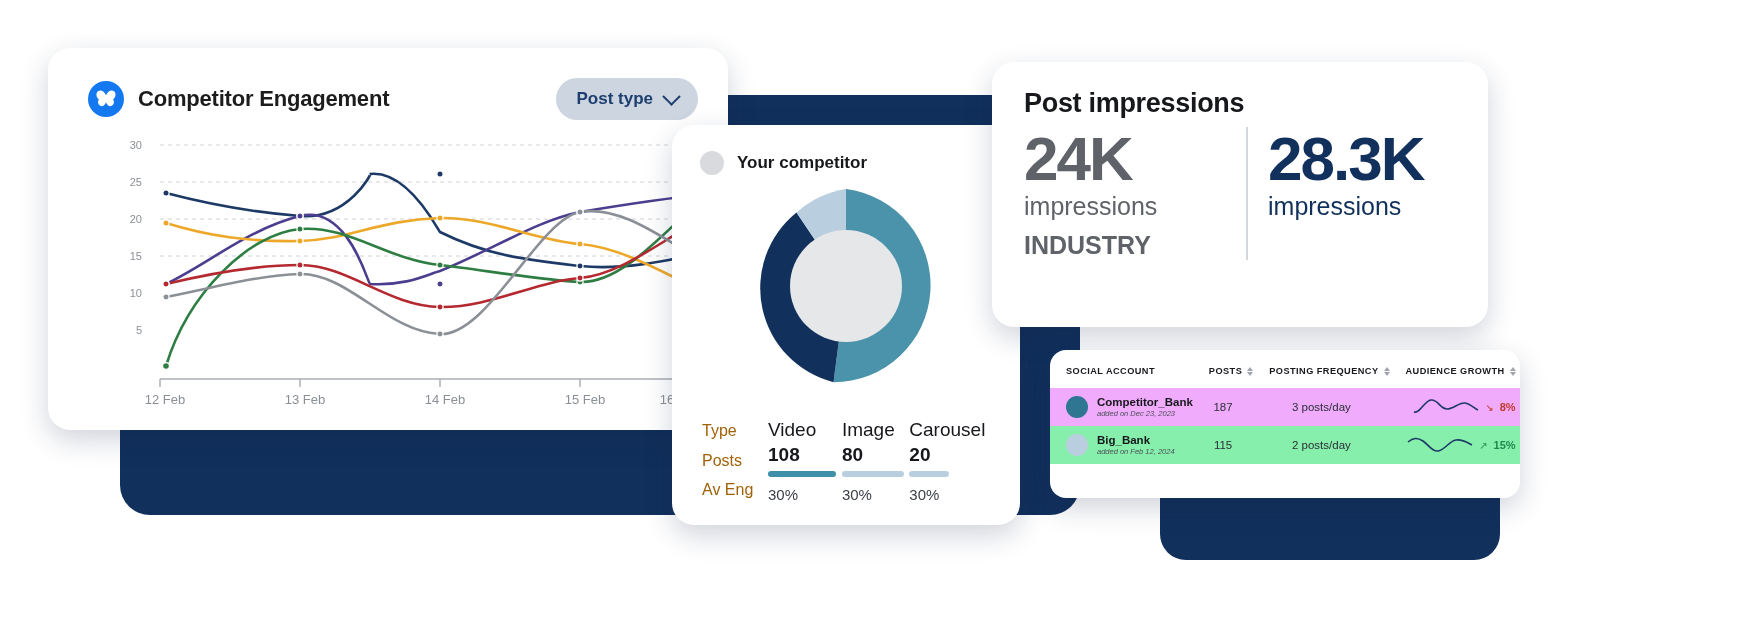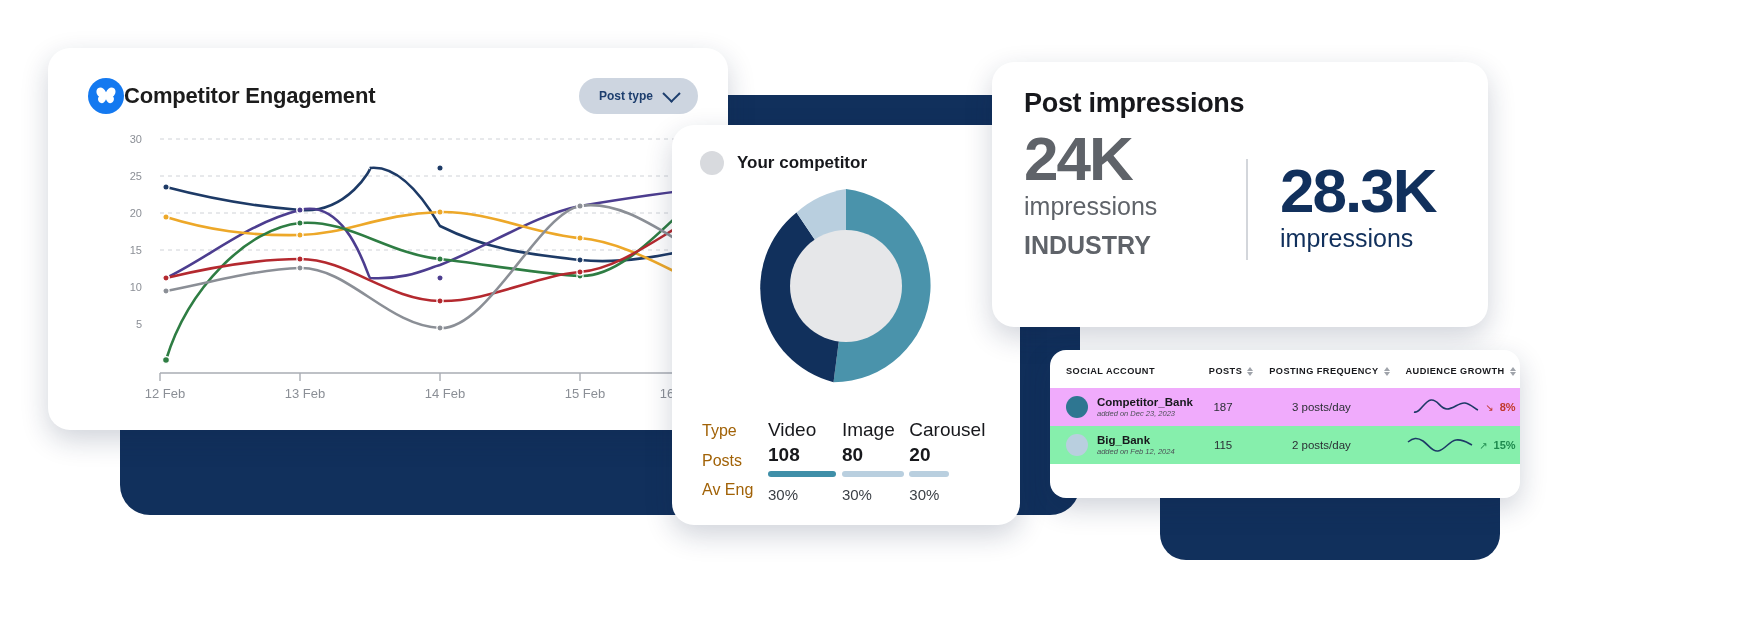--- a/index.html
+++ b/index.html
@@ -24,36 +24,36 @@
     box-shadow: 0 10px 28px rgba(20,35,70,0.20);
   }
 
   
   #card-engagement { left: 48px; top: 48px; width: 680px; height: 382px; }
   .eng-header {
     display: flex; align-items: center;
     padding: 30px 30px 0 40px;
     justify-content: space-between;
   }
-  .eng-title-wrap { display: flex; align-items: center; }
+  .eng-title-wrap { display: flex; align-items: center; gap: 14px; }
   .logo-circle {
     width: 36px; height: 36px; border-radius: 50%;
     background: #1479f0; display: flex; align-items: center; justify-content: center;
     flex: 0 0 36px;
   }
   .logo-circle svg { display: block; }
   .eng-title {
     font-size: 22px; font-weight: bold; color: #1c1c1c;
     letter-spacing: -0.2px; white-space: nowrap;
   }
   .posttype-btn {
     display: flex; align-items: center; gap: 12px;
     background: #cdd5e0; color: #1d3e6e;
     border: none; border-radius: 22px;
-    padding: 11px 20px; font-size: 12px; font-weight: bold;
+    padding: 11px 20px; font-size: 17px; font-weight: bold;
     font-family: "Liberation Sans", sans-serif;
     cursor: pointer; white-space: nowrap;
   }
   .chev { width: 13px; height: 13px; border-right: 2.6px solid #1d3e6e; border-bottom: 2.6px solid #1d3e6e;
           transform: rotate(45deg) translate(-2px,-2px); }
 
   .chart-area { position: relative; margin: 14px 0 0 0; width: 680px; height: 290px; }
   .chart-svg { position: absolute; left: 0; top: 0; }
   .ytick { position: absolute; font-size: 11px; color: #8b8f96; text-align: right; width: 30px; }
   .xtick { position: absolute; font-size: 13px; color: #8b8f96; text-align: center; width: 70px; }
@@ -75,21 +75,21 @@
   .bar { height: 6px; border-radius: 3px; margin-top: 5px; }
   .bar-video    { background: #3f8fa8; width: 68px; }
   .bar-image    { background: #b9cfdf; width: 62px; }
   .bar-carousel { background: #b9cfdf; width: 40px; }
 
   
   #card-impressions { left: 992px; top: 62px; width: 496px; height: 265px; }
   .imp-title { font-size: 27px; font-weight: bold; color: #17181c; padding: 26px 0 0 32px; letter-spacing: -0.3px; }
   .imp-split { display: flex; padding: 8px 0 0 32px; }
   .imp-col { width: 222px; }
-  .imp-col.right { padding-left: 32px; border-left: 2px solid #d3d6db; margin-top: 32px; }
+  .imp-col.right { padding-left: 20px; border-left: 2px solid #d3d6db; }
   .imp-big { font-size: 62px; font-weight: bold; line-height: 1.04; letter-spacing: -2px; }
   .imp-sub { font-size: 25px; line-height: 1.2; }
   .imp-tag { font-size: 25px; font-weight: bold; margin-top: 10px; }
   .imp-industry { color: #5f6369; }
   .imp-you { color: #11305c; display: flex; align-items: center; gap: 12px; }
   .you-dot { width: 21px; height: 21px; border-radius: 50%; background: #11305c; flex: 0 0 21px; }
 
   
   #card-accounts { left: 1050px; top: 350px; width: 470px; height: 148px; border-radius: 16px; overflow: hidden; }
   .acct-table { width: 100%; border-collapse: collapse; }

